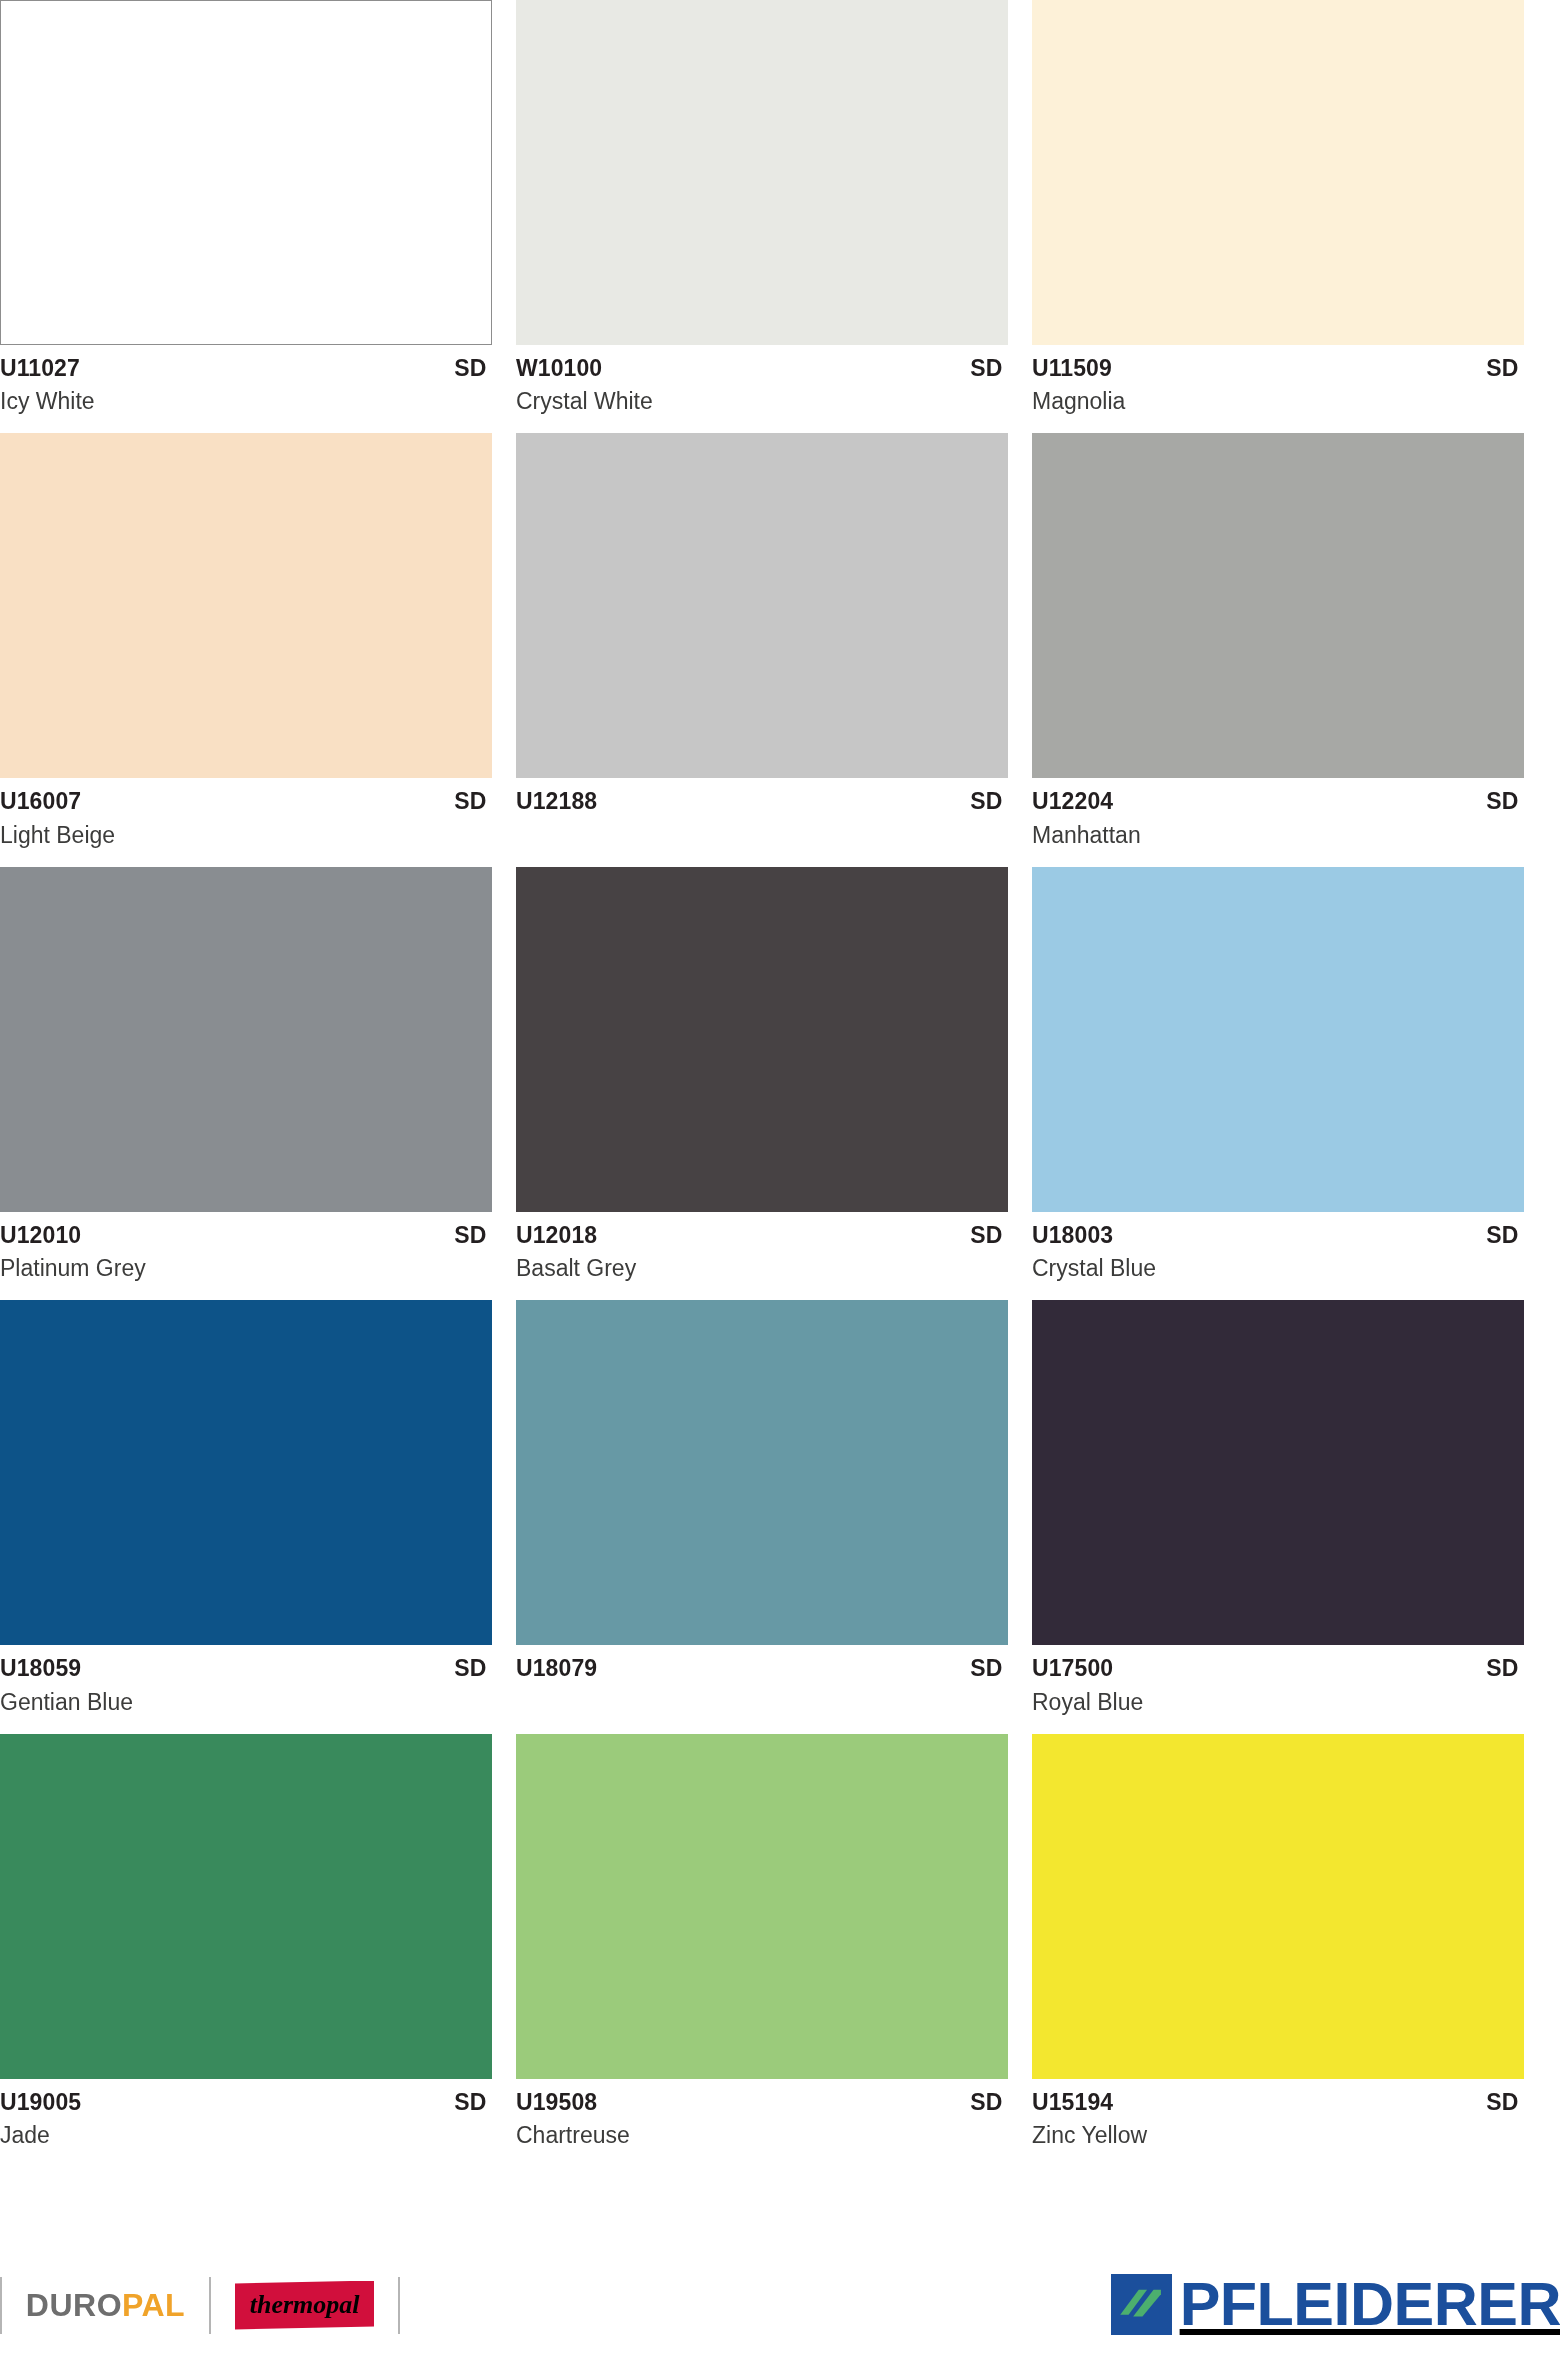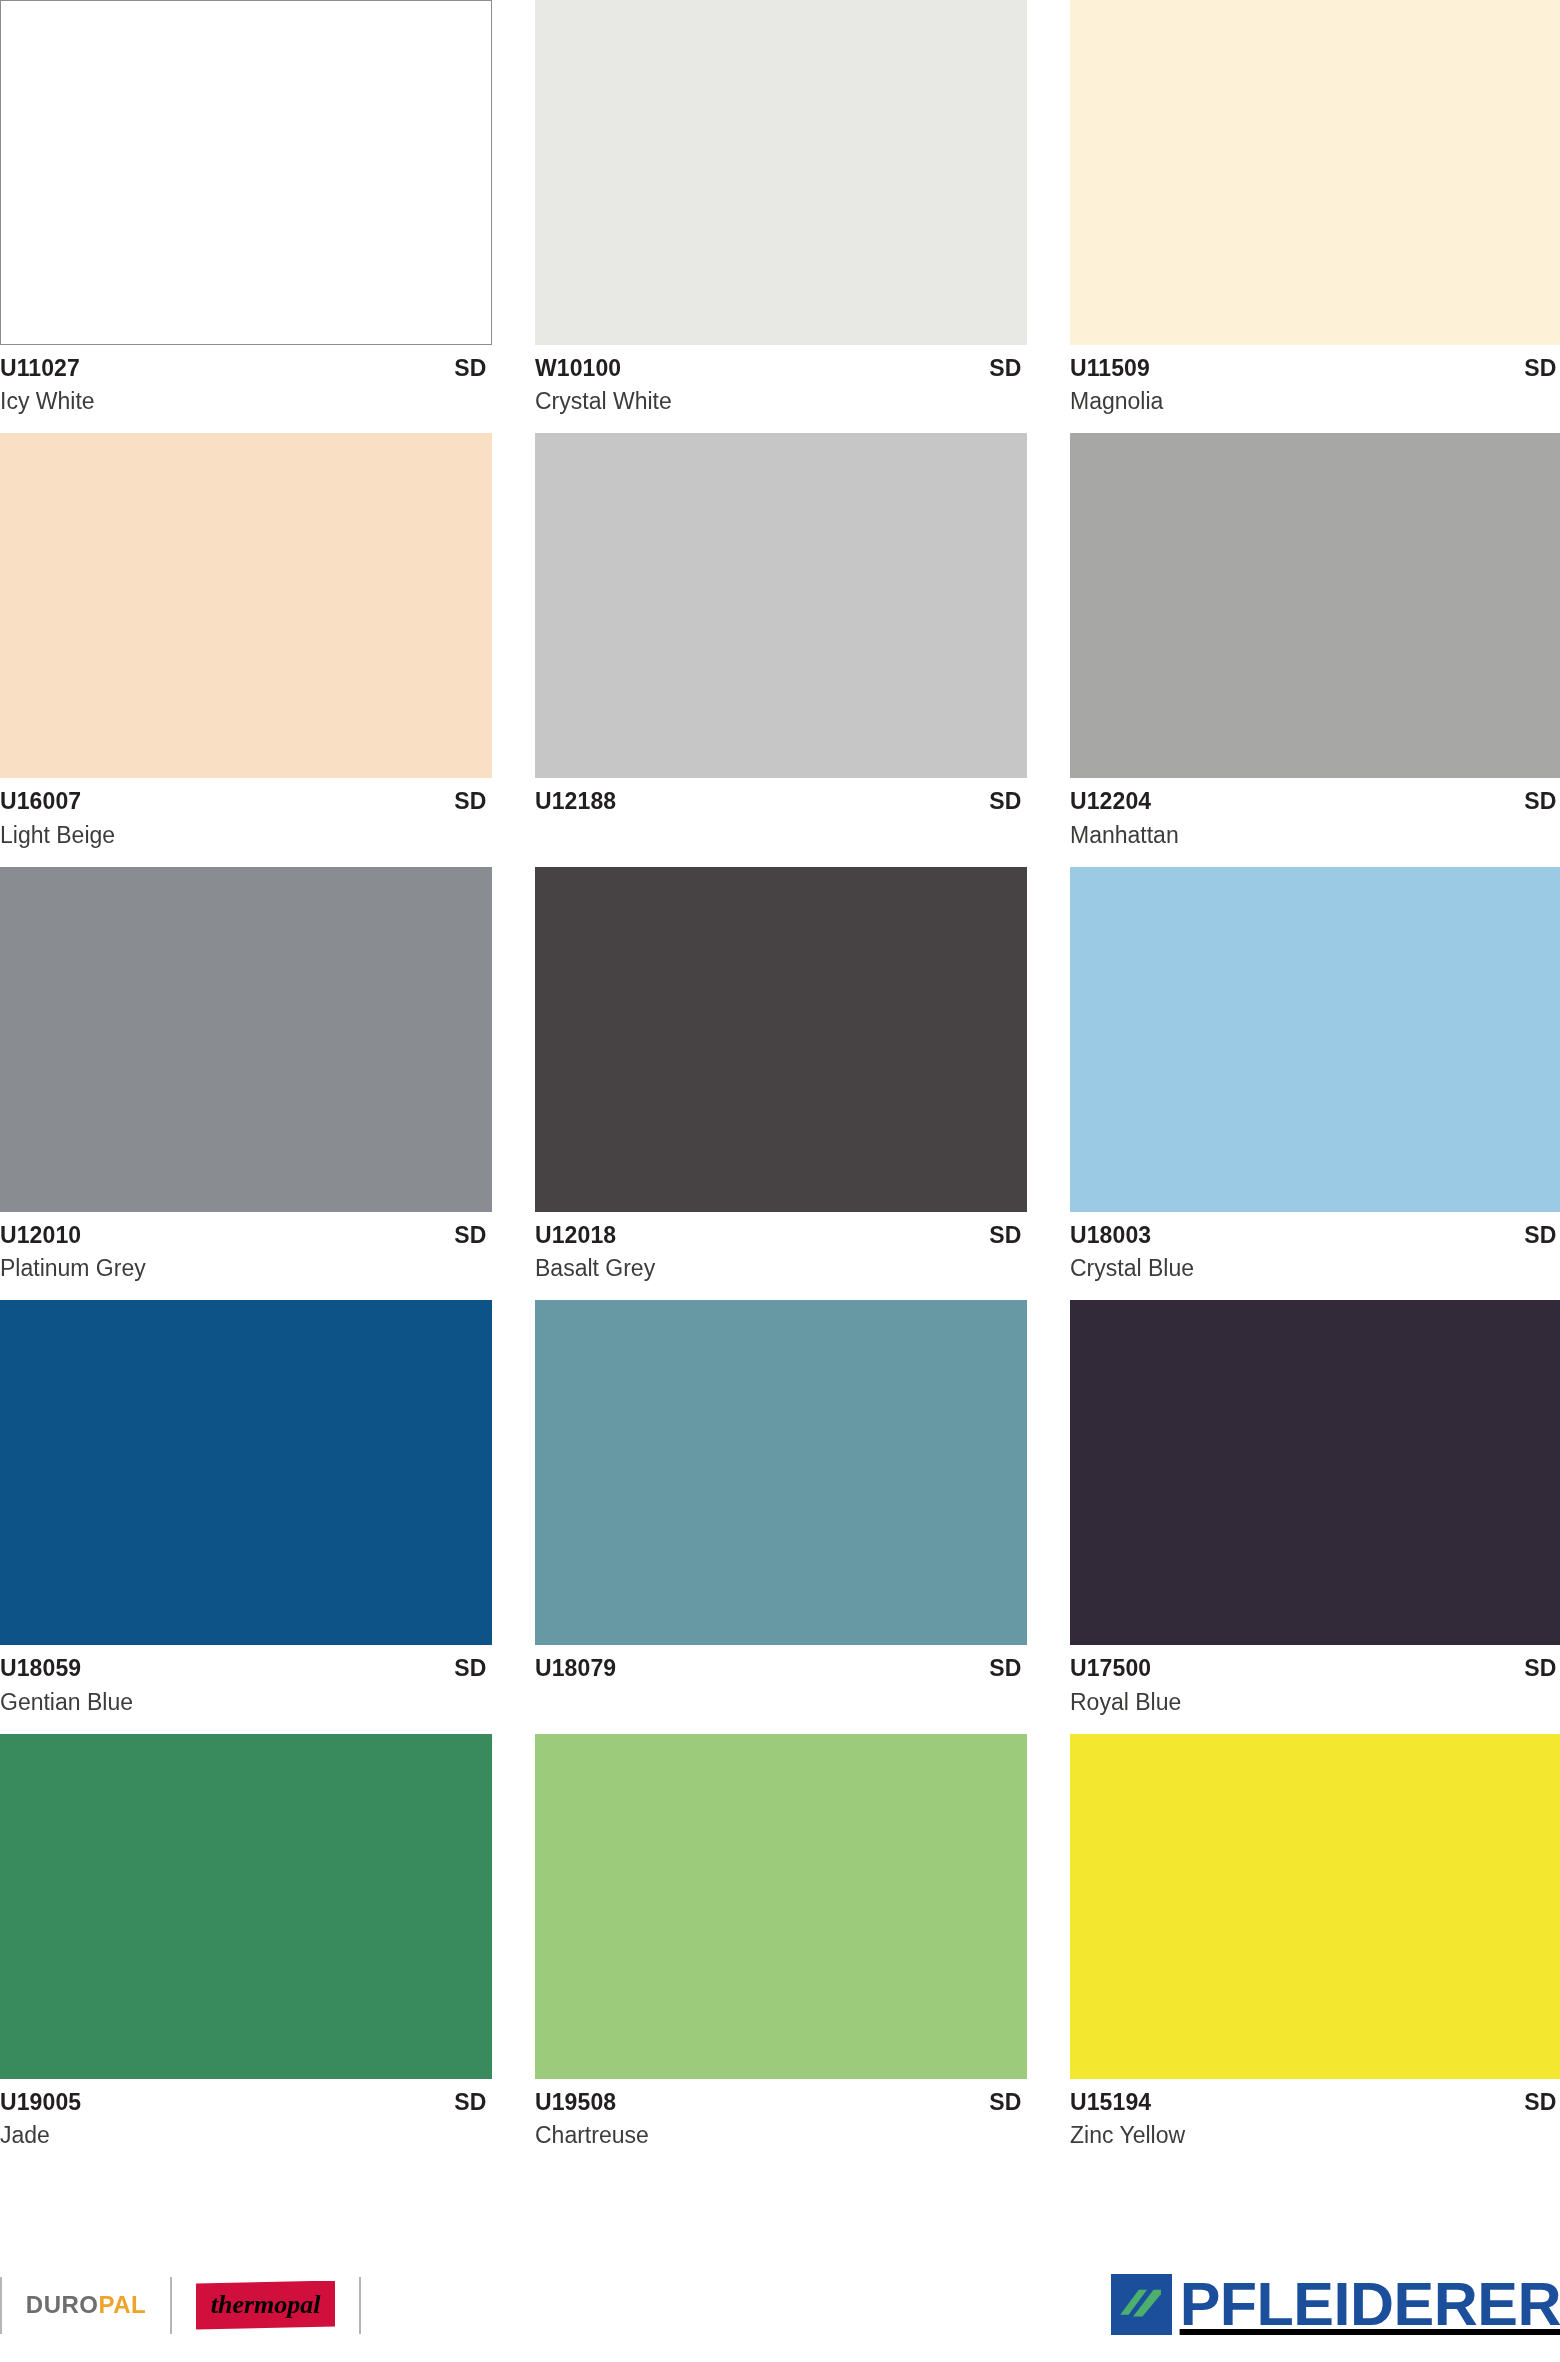--- a/index.html
+++ b/index.html
@@ -25,21 +25,21 @@
   #swatch-grid {
     position: absolute;
     left: 0;
     top: 0;
     width: 1561px;
   }
 
   .swatch-row {
     display: flex;
     width: 1561px;
-    column-gap: 43px;
+    column-gap: 24px;
     margin-bottom: 20px;
   }
 
   .swatch-cell {
     width: 492px;
     flex: 0 0 492px;
     box-sizing: border-box;
   }
 
   .swatch-chip {
@@ -117,21 +117,21 @@
 
   .brand-slot {
     display: flex;
     align-items: center;
     justify-content: center;
     height: 57px;
     padding: 0 24px;
   }
 
   #duropal-logo {
-    font-size: 24px;
+    font-size: 32px;
     font-weight: bold;
     letter-spacing: 0.5px;
     line-height: 1;
     white-space: nowrap;
   }
   .duropal-duro { color: #6e6e6e; }
   .duropal-pal  { color: #f0a32a; }
 
   #thermopal-logo {
     background: #d10f3c;

